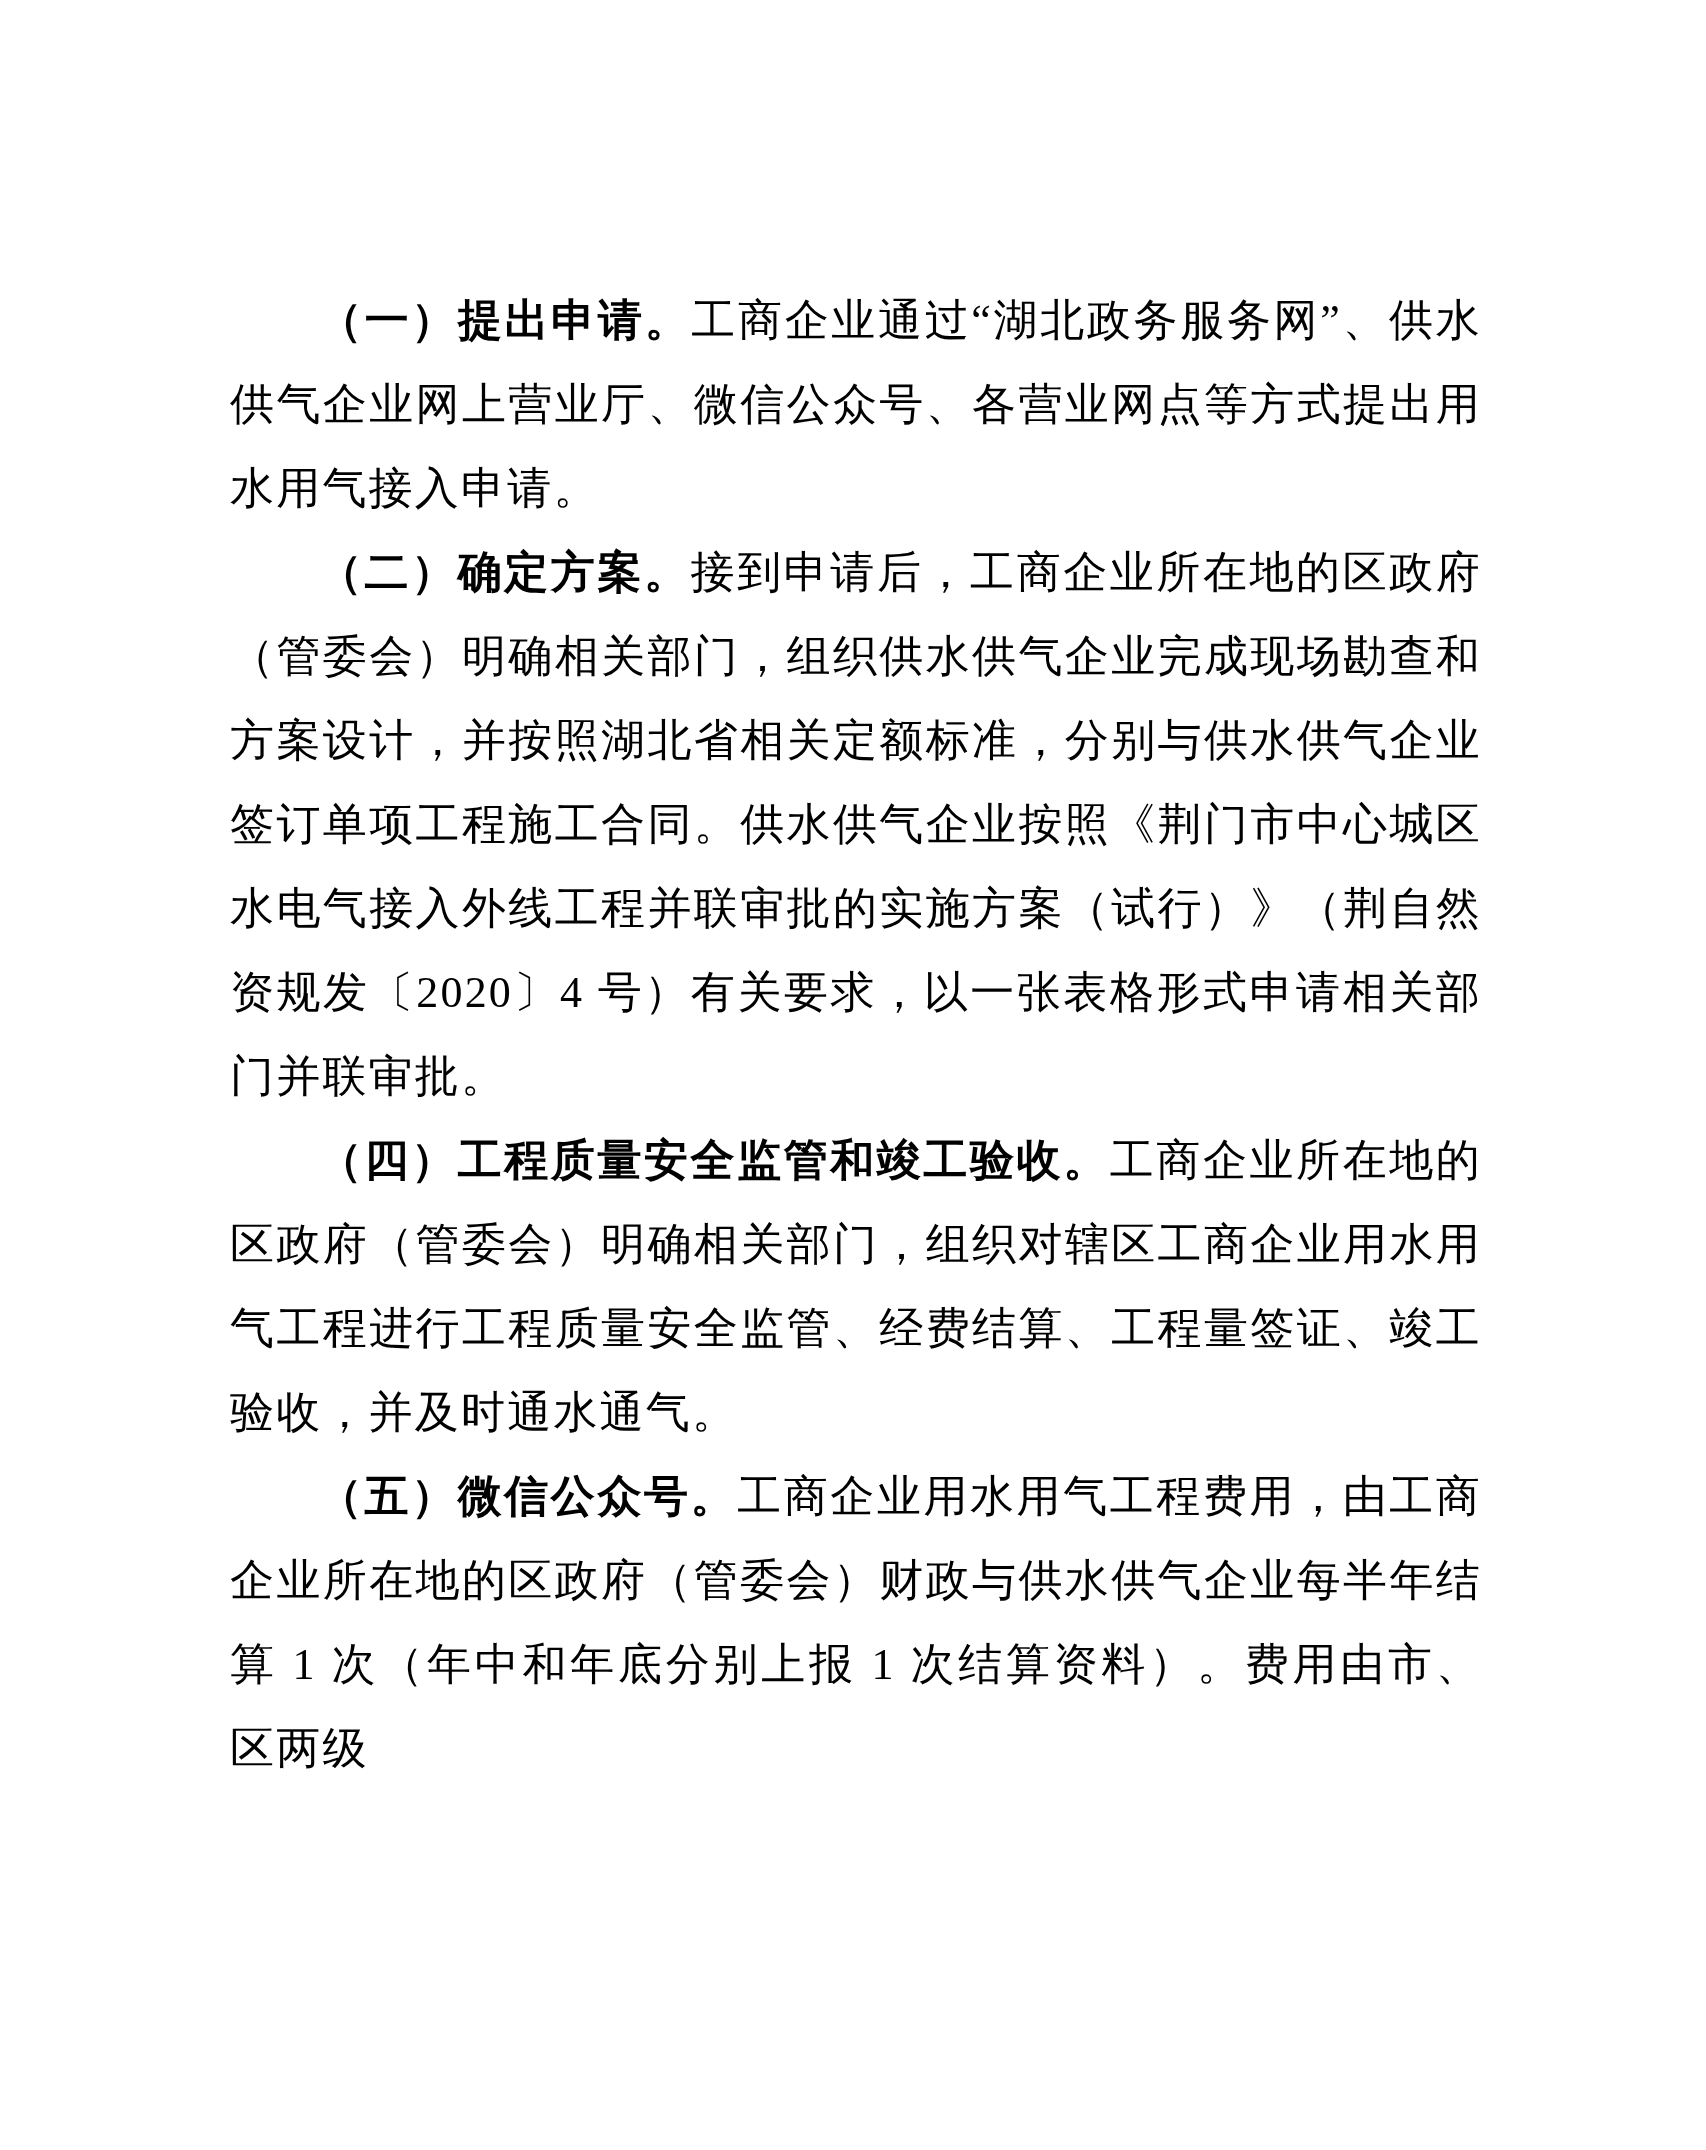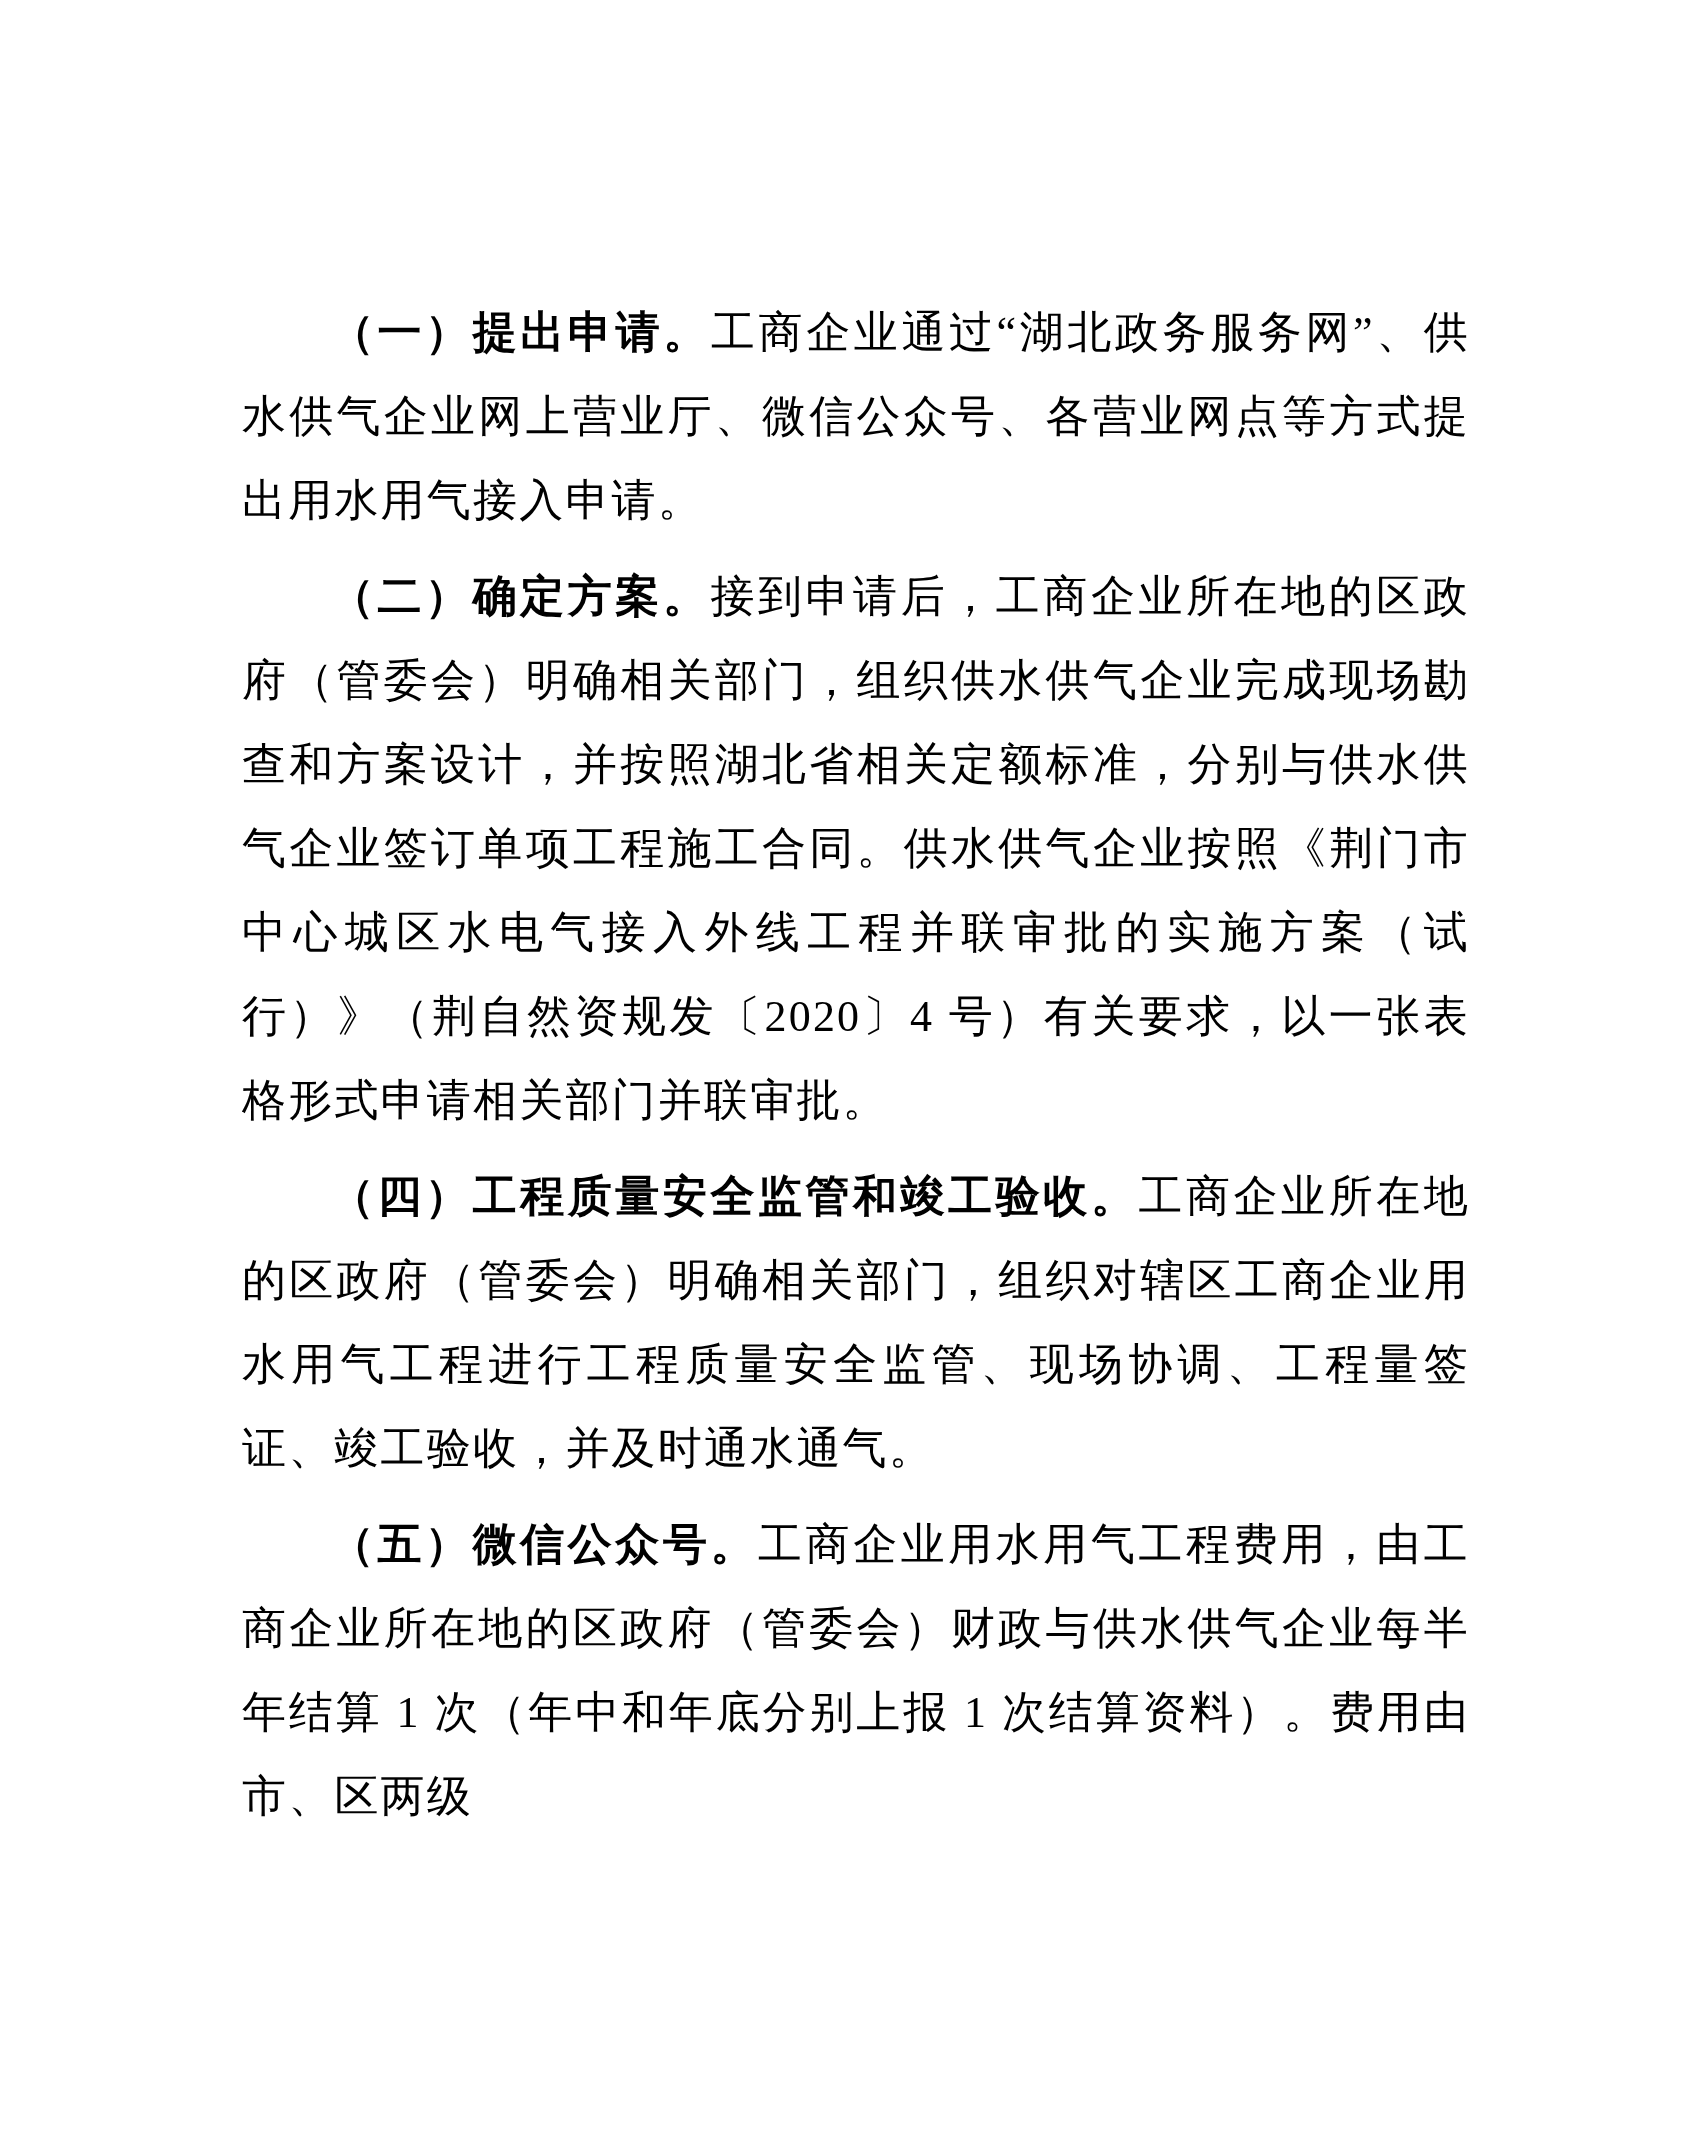--- a/index.html
+++ b/index.html
@@ -20,39 +20,39 @@
     position: absolute;
     left: 230px;
     top: 279px;
     width: 1252px;
     font-size: 44px;
     line-height: 84px;
     letter-spacing: 2.2px;
     text-align: justify;
   }
   .para {
-    margin: 12px;
+    margin: 0;
     text-indent: 2em;
   }
   .para .lead {
     font-weight: 700;
   }
 </style>
 </head>
 <body>
 
 <div class="page">
 
   <div class="doc-body">
 
     <p class="para"><span class="lead">（一）提出申请。</span><span class="body-text">工商企业通过“湖北政务服务网”、供水供气企业网上营业厅、微信公众号、各营业网点等方式提出用水用气接入申请。</span></p>
 
     <p class="para"><span class="lead">（二）确定方案。</span><span class="body-text">接到申请后，工商企业所在地的区政府（管委会）明确相关部门，组织供水供气企业完成现场勘查和方案设计，并按照湖北省相关定额标准，分别与供水供气企业签订单项工程施工合同。供水供气企业按照《荆门市中心城区水电气接入外线工程并联审批的实施方案（试行）》（荆自然资规发〔2020〕4 号）有关要求，以一张表格形式申请相关部门并联审批。</span></p>
 
 
-    <p class="para"><span class="lead">（四）工程质量安全监管和竣工验收。</span><span class="body-text">工商企业所在地的区政府（管委会）明确相关部门，组织对辖区工商企业用水用气工程进行工程质量安全监管、现场协调、工程量签证、竣工验收，并及时通水通气。</span></p>
+    <p class="para"><span class="lead">（四）工程质量安全监管和竣工验收。</span><span class="body-text">工商企业所在地的区政府（管委会）明确相关部门，组织对辖区工商企业用水用气工程进行工程质量安全监管、经费结算、工程量签证、竣工验收，并及时通水通气。</span></p>
 
     <p class="para"><span class="lead">（五）微信公众号。</span><span class="body-text">工商企业用水用气工程费用，由工商企业所在地的区政府（管委会）财政与供水供气企业每半年结算 1 次（年中和年底分别上报 1 次结算资料）。费用由市、区两级</span></p>
 
   </div>
 
 </div>
 
 
 </body></html>

